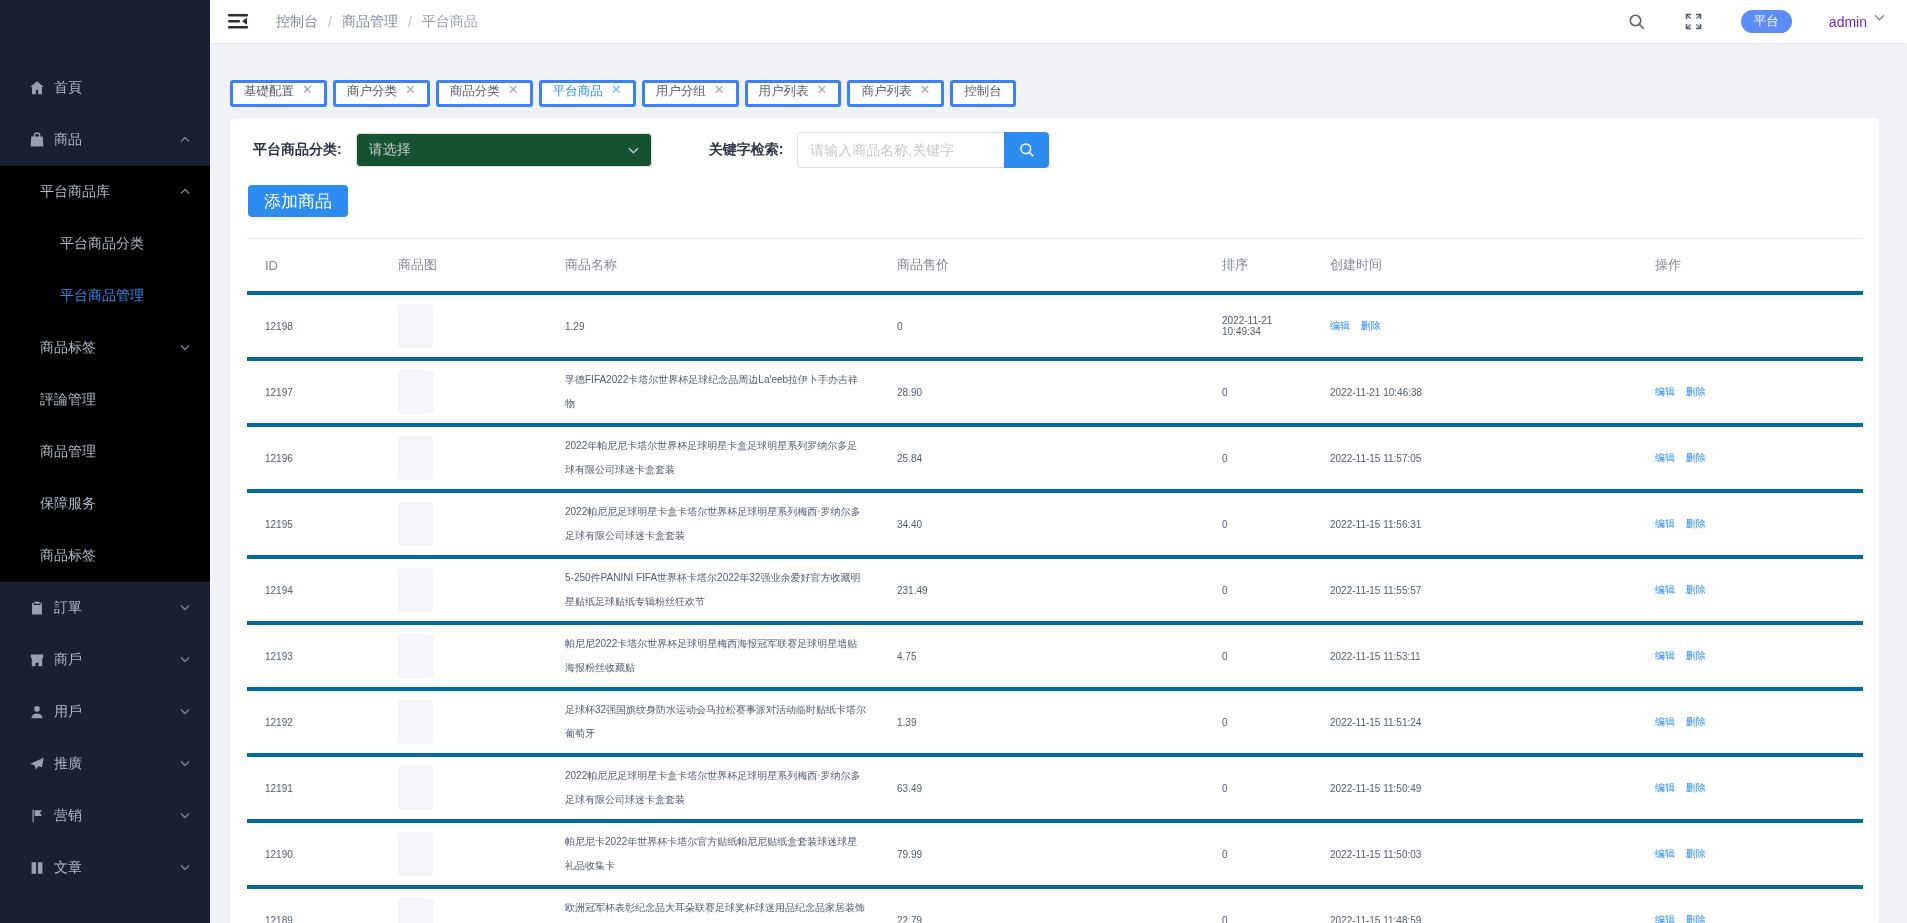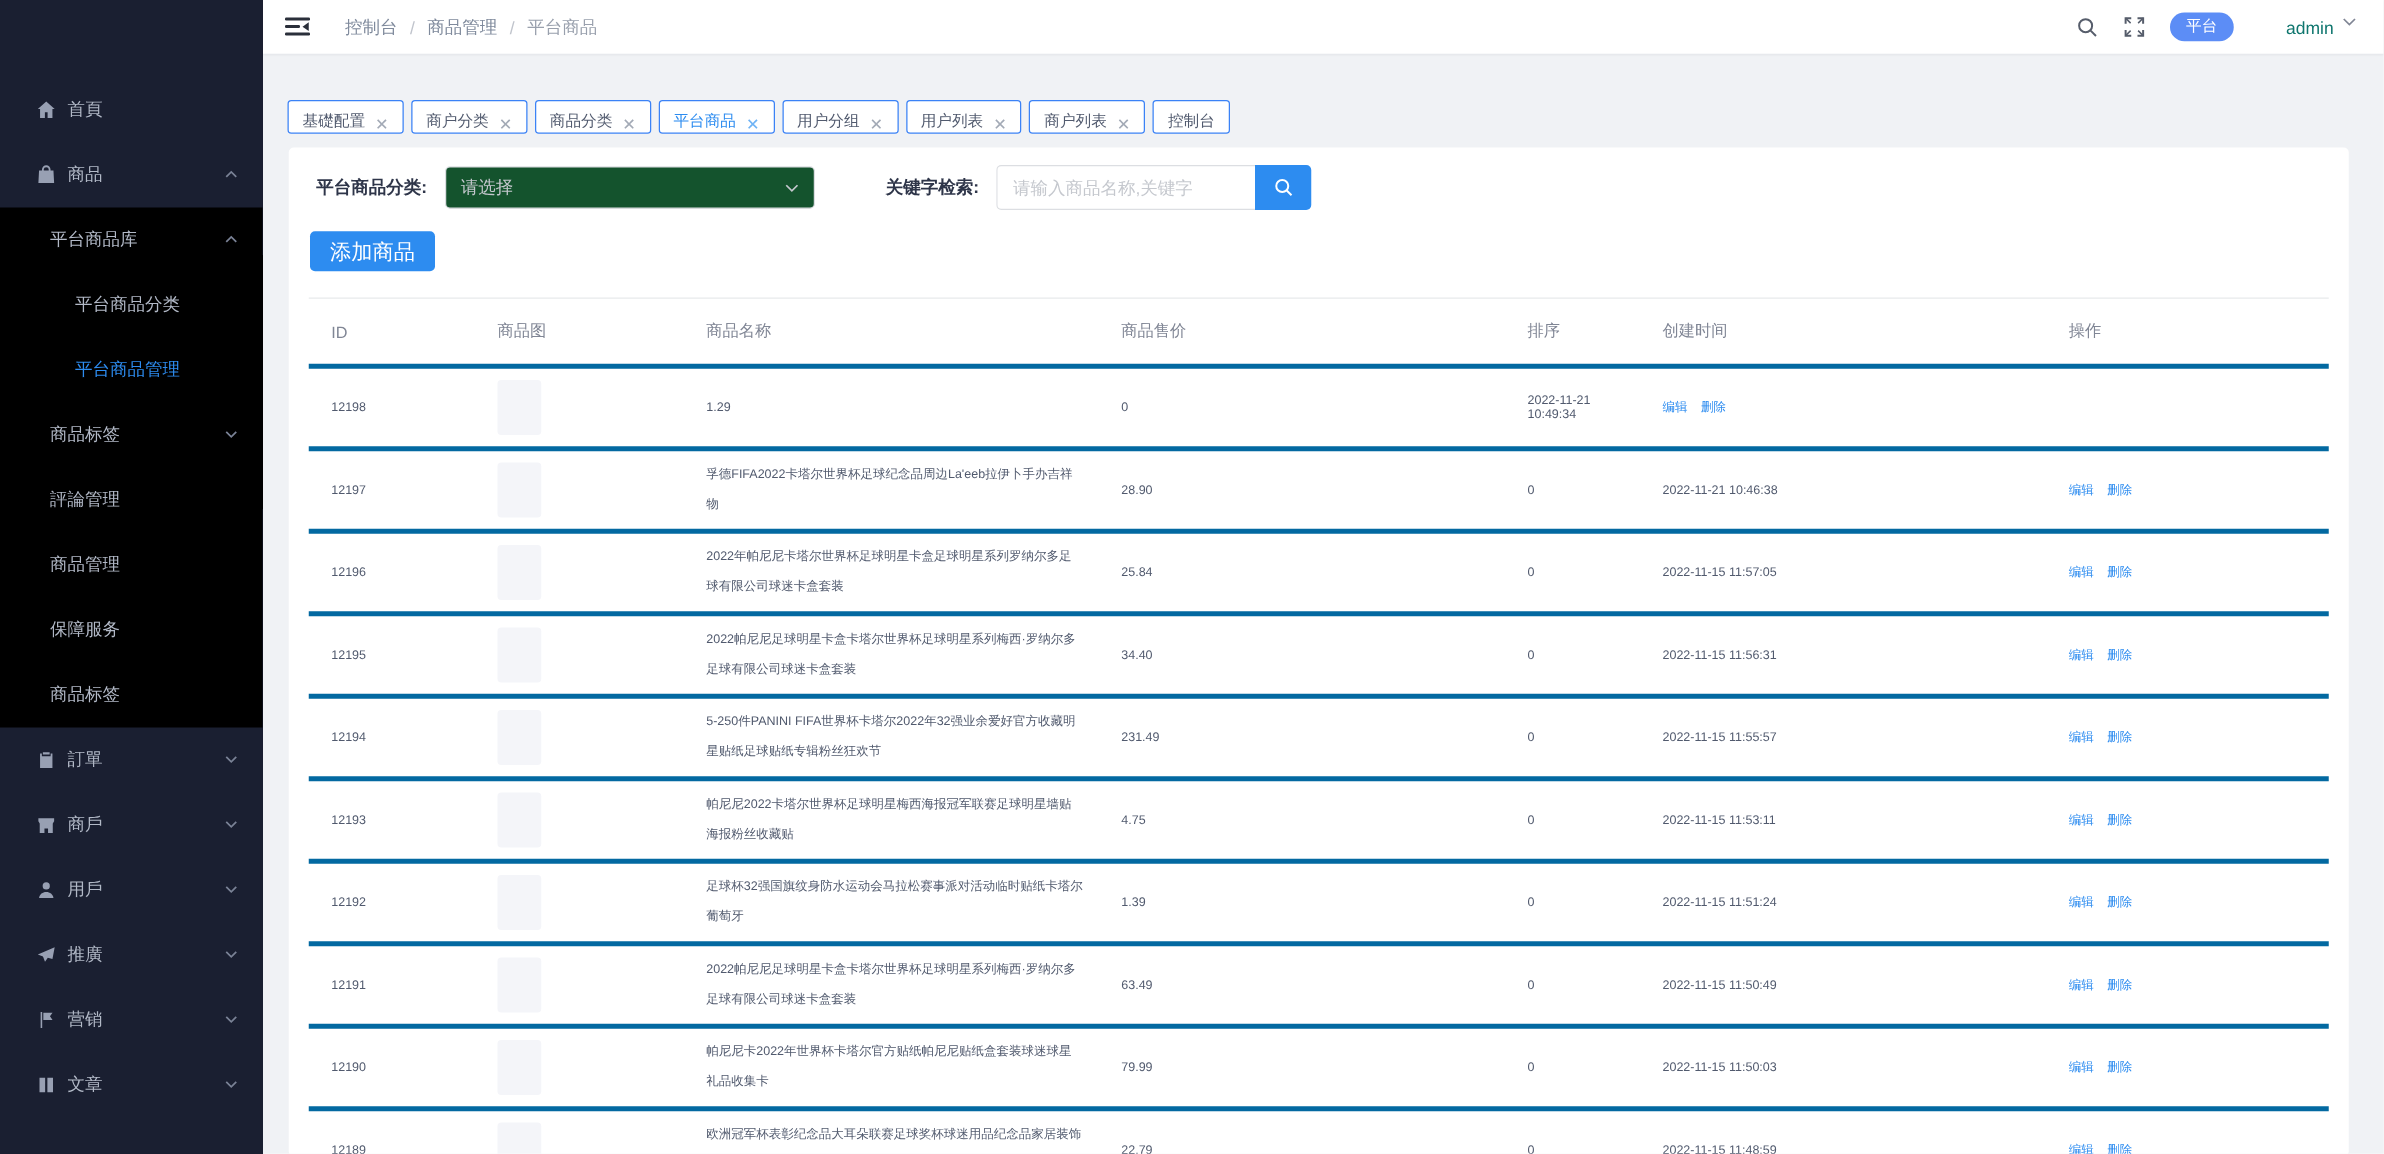--- a/index.html
+++ b/index.html
@@ -22,29 +22,29 @@
 
   
   .main { margin-left:210px; }
 
   .topbar { height:43px; background:#fff; display:flex; align-items:center; padding:0 22px 0 18px; box-shadow:0 1px 2px rgba(0,21,41,.06); position:relative; z-index:5; }
   .collapse-btn { width:22px; height:18px; cursor:pointer; display:flex; align-items:center; }
   .breadcrumb { display:flex; align-items:center; margin-left:26px; font-size:14px; color:#7f8a9c; }
   .breadcrumb .sep { margin:0 10px; color:#c0c4cc; }
   .breadcrumb .crumb { cursor:pointer; }
   .breadcrumb .crumb.current { color:#99a0ad; cursor:default; }
-  .top-right { margin-left:auto; display:flex; align-items:center; gap:18px; }
+  .top-right { margin-left:auto; display:flex; align-items:center; gap:37px; }
   .icon-btn { width:20px; height:20px; display:flex; align-items:center; justify-content:center; cursor:pointer; }
   .icon-btn svg { display:block; }
   .role-pill { background:#5c8df6; color:#fff; font-size:12.5px; height:23px; padding:0 13px; border-radius:12px; display:flex; align-items:center; cursor:pointer; }
-  .user-drop { display:flex; gap:7px; font-size:14px; color:#0f766e; cursor:pointer;margin-left:24px; }
+  .user-drop { display:flex; gap:7px; font-size:14px; color:#6d28d9; cursor:pointer; }
 
   
   .tagnav { height:53px; display:flex; align-items:center; padding-left:20px; gap:6px; }
-  .tag { height:27px; background:#fff; border:1px solid #3b82f6; border-radius:3px; display:inline-flex; align-items:flex-end; padding:0 11px; font-size:12.5px; color:#515a6e; cursor:pointer; white-space:nowrap;margin-top:48px; }
+  .tag { height:27px; background:#fff; border:3px solid #3b82f6; border-radius:3px; display:inline-flex; align-items:flex-start; padding:0 11px; font-size:12.5px; color:#515a6e; cursor:pointer; white-space:nowrap;margin-top:48px; }
   .tag .x { margin-left:8px; color:#a3aab6; font-size:13px; line-height:1; cursor:pointer; }
   .tag.active { color:#2d8cf0; }
   .tag.active .x { color:#6fb3f5; }
 
   
   .content { padding:0 28px 0 21px; }
   .card { margin-top:22px; background:#fff; border-radius:4px; padding:14px 16px 0; height:807px; overflow:hidden; }
 
   .filter-row { display:flex; align-items:center; margin-left:6px; }
   .f-label { font-size:14px; color:#2e3549; font-weight:700; }

